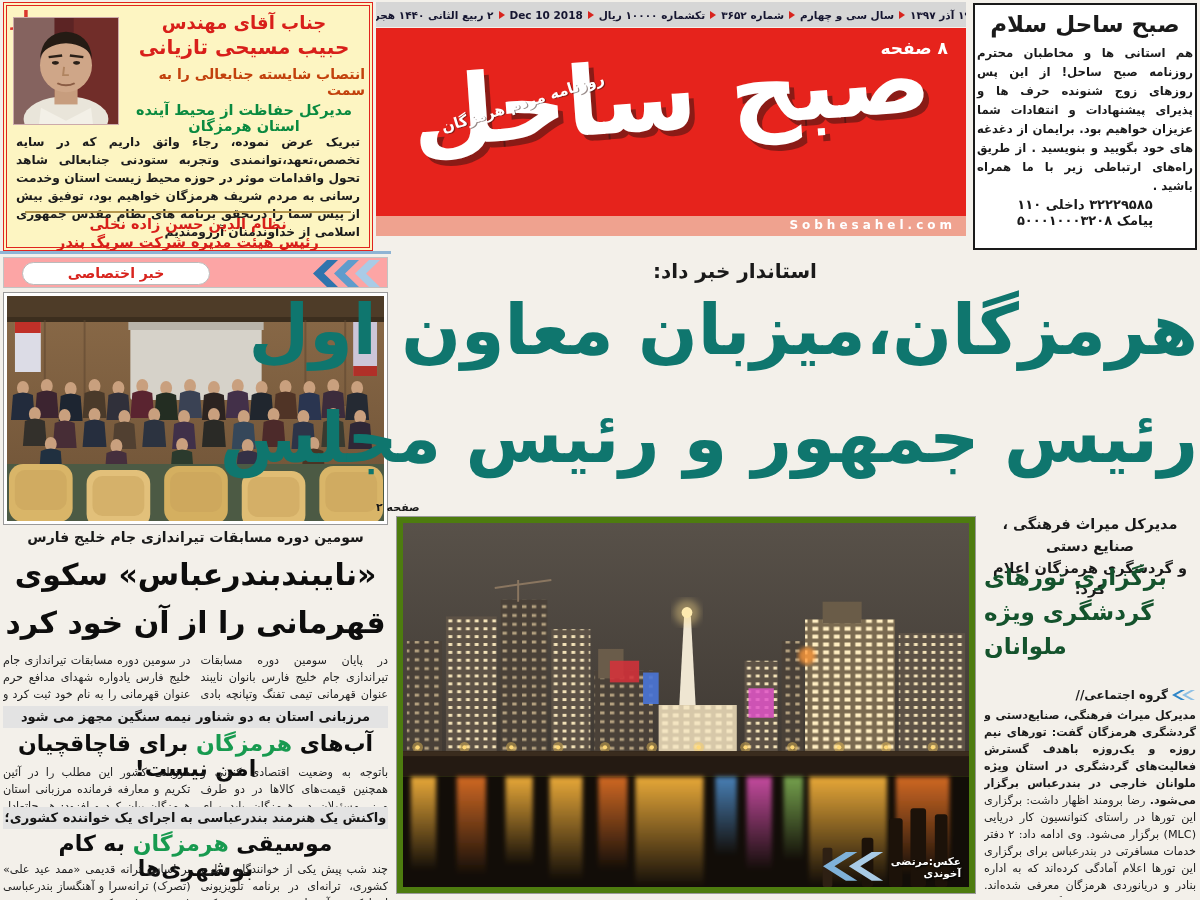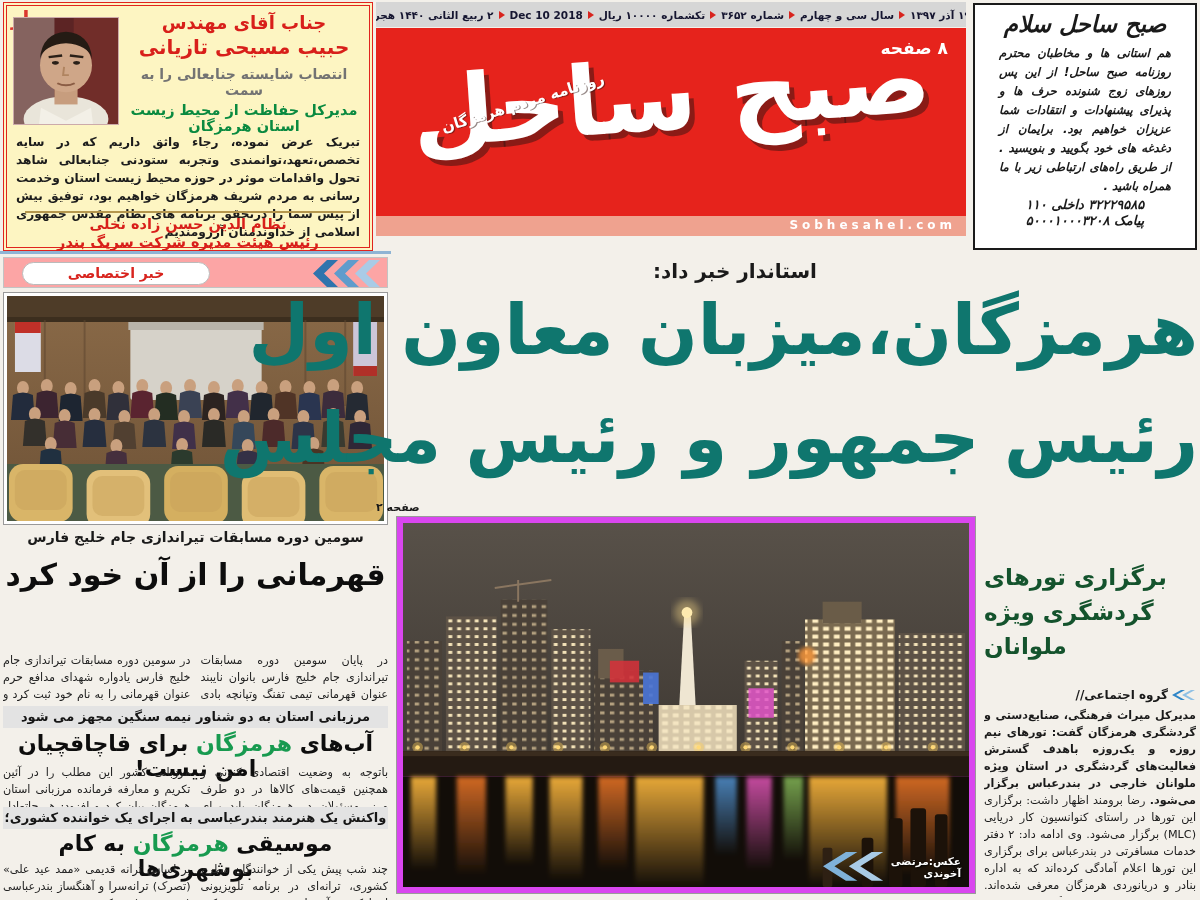--- a/index.html
+++ b/index.html
@@ -11,21 +11,21 @@
   
   .ad-box { left:3px; top:2px; width:370px; height:249px; background:#fdf5c2;
             border:4px double #e0241d; }
   .corner-mark { left:4px; top:0; color:#d8241e; font-weight:bold; font-size:20px;
                  letter-spacing:-1px; opacity:.9; z-index:0; }
   .ad-photo { left:6px; top:11px; width:106px; height:108px; border:1px solid #caa; z-index:1; }
   .ad-photo svg { width:100%; height:100%; display:block; }
   .ad-head { left:116px; top:6px; width:242px; text-align:center; }
   .ad-t1 { color:#d81f1a; font-weight:bold; font-size:18px; }
   .ad-t2 { color:#d81f1a; font-weight:bold; font-size:20px; margin-top:2px; }
-  .ad-sub { color:#737373; font-weight:bold; font-size:14px; margin-top:7px; }
+  .ad-sub { color:#c2410c; font-weight:bold; font-size:14px; margin-top:7px;text-align:right; }
   .ad-pos { color:#0a8a40; font-weight:bold; font-size:14.5px; margin-top:4px; }
   .ad-body { left:9px; right:9px; top:127px; font-size:12.2px; font-weight:bold;
              line-height:1.48; text-align:justify; color:#1c1c1c; }
   .ad-divider { left:18px; right:18px; top:205px; border-top:2px solid #b5974e; }
   .ad-sig1 { left:0; right:0; top:210px; text-align:center; color:#d81f1a; font-weight:bold; font-size:14.5px; }
   .ad-sig2 { left:0; right:0; top:228px; text-align:center; color:#d81f1a; font-weight:bold; font-size:14.5px; }
 
   
   .topbar { left:376px; top:2px; width:590px; height:25px; background:#d6d6d6;
             display:flex; align-items:center; justify-content:center; gap:5px;
@@ -40,21 +40,21 @@
              font-size:96px; transform:rotate(-4deg); line-height:1.3;
              text-shadow:5px 6px 0 rgba(45,20,15,.5); }
   .mh-tagline { left:62px; top:66px; color:#fff; font-weight:bold; font-size:15px;
                 transform:rotate(-17deg); text-shadow:1px 1px 0 rgba(45,20,15,.5); }
   .mh-strip { left:0; right:0; bottom:0; height:20px; background:#efa28f; }
   .mh-web { position:absolute; right:10px; top:2px; color:#fff; font-weight:bold; font-size:12px;
             letter-spacing:4px; direction:ltr; }
 
   
   .salam-box { left:973px; top:3px; width:224px; height:247px; background:#fff;
-               border:2px solid #1a1a1a; padding:4px 24px;font-style:italic; }
+               border:2px solid #1a1a1a; padding:4px 2px; }
   .salam-title { text-align:center; font-weight:bold; font-size:23px; margin-top:2px; }
   .salam-body { margin-top:7px; font-size:11.7px; font-weight:bold; line-height:1.62;
                 text-align:justify; }
   .salam-phone, .salam-sms { text-align:center; font-weight:bold; font-size:13px; margin-top:1px; }
 
   .blue-rule { left:0; top:251px; width:391px; height:3px; background:#8fb4d4; }
 
   
   .excl-bar { left:3px; top:257px; width:385px; height:31px; background:#fca5a5;
               border:1px solid #c3c3c3; }
@@ -87,21 +87,21 @@
   .b-music { top:862px; height:38px; overflow:hidden; }
 
   
   .lead-kicker { left:390px; top:259px; width:690px; text-align:center; font-weight:bold; font-size:20px; }
   .lead-h1 { left:388px; top:280px; width:810px; text-align:right; font-weight:bold;
              font-size:70px; line-height:1.45; color:#0f766e; letter-spacing:-1px; white-space:nowrap; }
   .lead-h2 { top:388px; }
   .lead-pgref { left:376px; top:501px; font-size:11px; font-weight:bold; }
 
   
-  .city-photo { left:396px; top:516px; width:580px; height:378px; background:#d946ef;
+  .city-photo { left:396px; top:516px; width:580px; height:378px; background:#4d7c0f;
                 border:1px solid #9a9a9a; padding:6px; }
   .city-photo svg { width:100%; height:100%; display:block; }
   .photo-credit { position:absolute; left:auto; right:14px; bottom:12px; color:#fff;
                   font-size:10.5px; font-weight:bold; display:flex; align-items:center; gap:5px;
                   text-shadow:1px 1px 2px #000; }
 
   
   .tour-kicker { left:984px; top:514px; width:212px; text-align:center; font-weight:bold;
                  font-size:14.5px; line-height:1.5; }
   .tour-headline { left:984px; top:560px; width:212px; text-align:left; font-weight:bold;
@@ -147,21 +147,21 @@
         <ellipse cx="43" cy="55" rx="3.6" ry="2.2" fill="#2a2018"></ellipse>
         <ellipse cx="65" cy="55" rx="3.6" ry="2.2" fill="#2a2018"></ellipse>
         <path d="M52 60 L51 70 L57 70" stroke="#b08460" stroke-width="2" fill="none"></path>
         <path d="M45 80 Q54 85 63 80" stroke="#8a5c44" stroke-width="2.4" fill="none"></path>
       </svg>
     </div>
     <div class="abs ad-head">
       <div class="ad-t1">جناب آقای مهندس</div>
       <div class="ad-t2">حبیب مسیحی تازیانی</div>
       <div class="ad-sub">انتصاب شایسته جنابعالی را به سمت</div>
-      <div class="ad-pos">مدیرکل حفاظت از محیط زیست استان هرمزگان</div>
+      <div class="ad-pos">مدیرکل حفاظت از محیط آینده استان هرمزگان</div>
     </div>
     <div class="abs ad-body">تبریک عرض نموده، رجاء واثق داریم که در سایه تخصص،تعهد،توانمندی وتجربه ستودنی جنابعالی شاهد تحول واقدامات موثر در حوزه محیط زیست استان وخدمت رسانی به مردم شریف هرمزگان خواهیم بود، توفیق بیش از پیش شما را درتحقق برنامه های نظام مقدس جمهوری اسلامی از خداوندمنان آرزومندیم</div>
     <div class="abs ad-divider"></div>
     <div class="abs ad-sig1">نظام الدین حسن زاده نخلی</div>
     <div class="abs ad-sig2">رئیس هیئت مدیره شرکت سریگ بندر</div>
   </div>
 
   <div class="abs masthead">
     <div class="abs mh-pages">۸ صفحه</div>
     <div class="abs mh-logo">صبح ساحل</div>
@@ -262,20 +262,21 @@
       <use href="#chair" x="34" y="168" color="#d9b568"></use>
       <use href="#chair" x="112" y="174" color="#e2c07a"></use>
       <use href="#chair" x="190" y="170" color="#d4af60"></use>
       <use href="#chair" x="268" y="175" color="#e0bd74"></use>
       <use href="#chair" x="346" y="170" color="#d9b568"></use>
     </svg>
   </div>
 
   <div class="abs shoot-kicker">سومین دوره مسابقات تیراندازی جام خلیج فارس</div>
   <div class="abs shoot-headline">
+    <div>«نایبندبندرعباس» سکوی</div>
     <div>قهرمانی را از آن خود کرد</div>
   </div>
   <div class="abs body2col b-shoot">
     <div>در پایان سومین دوره مسابقات تیراندازی جام خلیج فارس بانوان نایبند عنوان قهرمانی تیمی تفنگ وتپانچه بادی را از آن خود کردند.تیم تفنگ وتپانچه بادی بانوان نایبند بندرعباس</div>
     <div><span>در سومین دوره مسابقات تیراندازی جام خلیج فارس یادواره شهدای مدافع حرم عنوان قهرمانی را به نام خود ثبت کرد و جام قهرمانی را بالای سربرد.</span> </div>
   </div>
 
   <div class="abs strip strip1">مرزبانی استان به دو شناور نیمه سنگین مجهز می شود</div>
   <div class="abs hl2">
     <span>آب‌های </span><span class="green">هرمزگان</span><span> برای قاچاقچیان امن نیست!</span>
@@ -411,20 +412,24 @@
     </svg>
     <div class="photo-credit">
       <span>عکس:مرتضی آخوندی</span>
       <svg width="22" height="10" viewBox="0 0 22 10">
         <polygon points="8,0 0,5 8,10 12,10 4,5 12,0" fill="#7fb2d9"></polygon>
         <polygon points="17,0 9,5 17,10 21,10 13,5 21,0" fill="#a9cbe6"></polygon>
       </svg>
     </div>
   </div>
 
+  <div class="abs tour-kicker">
+    <div>مدیرکل میراث فرهنگی ، صنایع دستی</div>
+    <div>و گردشگری هرمزگان اعلام کرد:</div>
+  </div>
   <div class="abs tour-headline">
     <div>برگزاری تورهای</div>
     <div>گردشگری ویژه ملوانان</div>
   </div>
   <div class="abs tour-byline">
     <svg width="24" height="10" viewBox="0 0 24 10">
       <polygon points="9,0 0,5 9,10 13,10 4,5 13,0" fill="#2f86c8"></polygon>
       <polygon points="19,0 10,5 19,10 23,10 14,5 23,0" fill="#8fc0e4"></polygon>
     </svg>
     <span>گروه اجتماعی//</span>

